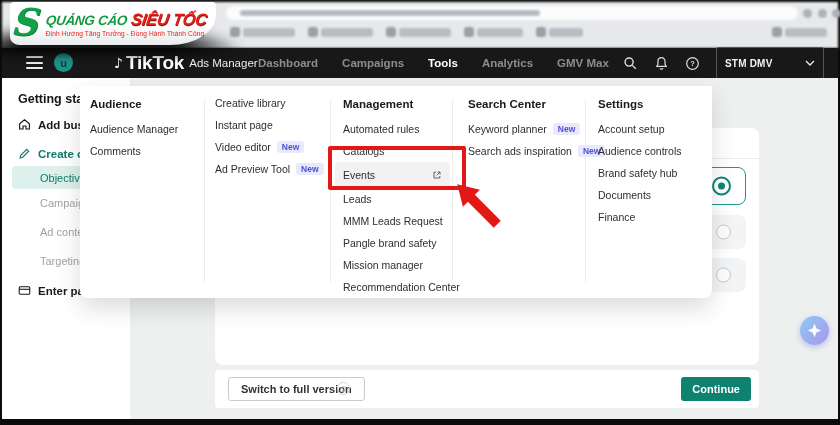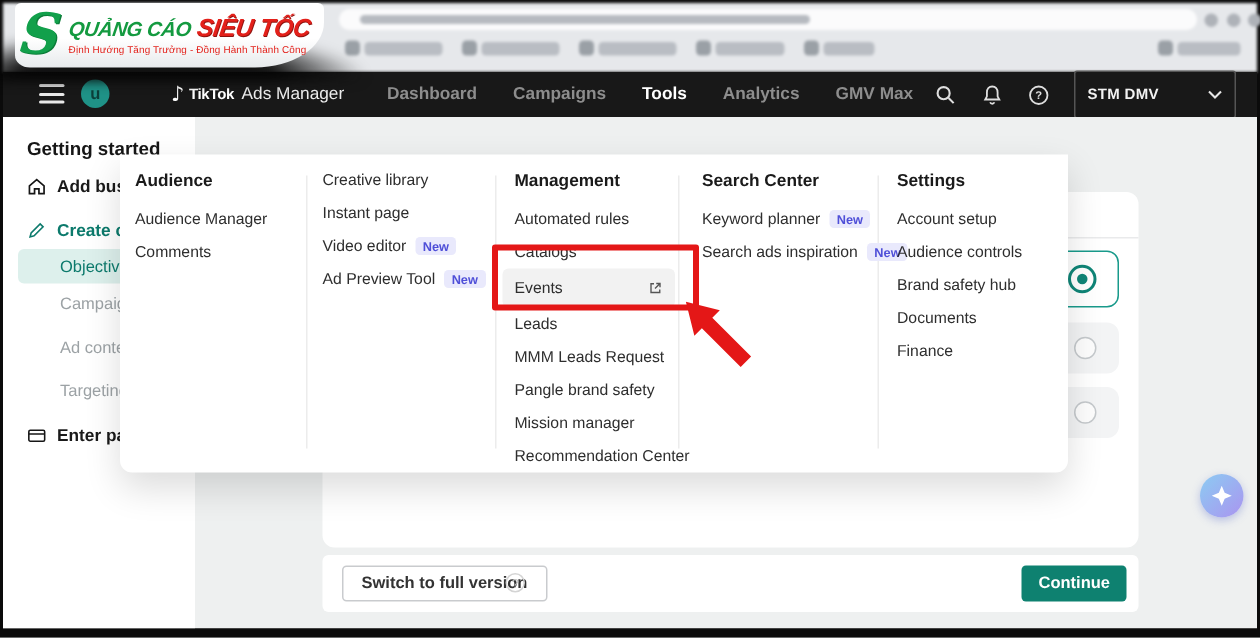--- a/index.html
+++ b/index.html
@@ -31,21 +31,21 @@
   .wm-red{color:#e3201a;font-size:16.5px;letter-spacing:-0.3px;text-shadow:0.5px 0.5px 0 #8c120e;}
   .wm-tag{color:#e3201a;font-size:6.6px;margin-top:1px;letter-spacing:0.1px;}
   
   .nav{position:absolute;left:2px;top:48px;width:836px;height:30px;background:#181818;display:flex;align-items:center;}
   .burger{position:absolute;left:24px;top:8px;width:17px;height:13px;display:flex;flex-direction:column;justify-content:space-between;cursor:pointer;}
   .burger span{display:block;height:2px;background:#e9e9e9;border-radius:1px;}
   .avatar{position:absolute;left:52px;top:5px;width:19px;height:19px;border-radius:50%;background:#1f9287;
           color:#0b3f3a;font-size:11px;font-weight:bold;display:flex;align-items:center;justify-content:center;}
   .brand{position:absolute;left:112px;top:0;height:30px;display:flex;align-items:center;gap:3px;}
   .note{color:#fff;font-size:14px;font-family:"DejaVu Sans",sans-serif;}
-  .brand-name{color:#fff;font-weight:bold;font-size:10px;letter-spacing:-0.2px;}
+  .brand-name{color:#fff;font-weight:bold;font-size:19px;letter-spacing:-0.2px;}
   .brand-suffix{color:#ececec;font-weight:normal;font-size:11.5px;margin-left:2px;}
   .nav-items{position:absolute;left:256px;top:0;height:30px;display:flex;align-items:center;gap:24px;}
   .nav-item{color:#8d8d8d;font-size:11.5px;font-weight:bold;cursor:pointer;white-space:nowrap;}
   .nav-item.active{color:#ffffff;}
   .nav-right{position:absolute;right:14px;top:0;height:30px;display:flex;align-items:center;gap:16px;}
   .nico{width:15px;height:15px;}
   .acct{display:flex;align-items:center;justify-content:space-between;width:108px;height:32px;
         border:1px solid #555;border-radius:2px;padding:0 8px;box-sizing:border-box;cursor:pointer;}
   .acct-label{color:#f2f2f2;font-size:10px;font-weight:bold;letter-spacing:0.2px;}
   
@@ -75,21 +75,21 @@
   .switch-btn{position:absolute;left:13px;top:7px;height:24px;padding:0 12px;background:#fff;border:1px solid #c9cbce;
               border-radius:3px;font-size:11px;font-weight:bold;color:#333;display:flex;align-items:center;cursor:pointer;}
   .qmark{position:absolute;left:122px;top:12px;width:13px;height:13px;border-radius:50%;border:1px solid #d4d4d4;
          color:#c2c2c2;font-size:8.5px;display:flex;align-items:center;justify-content:center;box-sizing:border-box;}
   .continue-btn{position:absolute;right:8px;top:7px;height:24px;padding:0 11px;background:#0e8170;border:none;
                 border-radius:3px;color:#fff;font-size:11px;font-weight:bold;display:flex;align-items:center;cursor:pointer;}
   .fab{position:absolute;left:798px;top:238px;width:29px;height:29px;border-radius:50%;
        background:linear-gradient(135deg,#8fc6f2 10%,#a79af0 90%);display:flex;align-items:center;justify-content:center;
        box-shadow:0 2px 6px rgba(80,100,200,.35);cursor:pointer;}
   
-  .menu{position:absolute;left:78px;top:25px;width:632px;height:212px;background:#fff;border-radius:0 0 8px 8px;
+  .menu{position:absolute;left:78px;top:8px;width:632px;height:212px;background:#fff;border-radius:0 0 8px 8px;
         box-shadow:0 10px 24px rgba(0,0,0,.14);z-index:20;}
   .vline{position:absolute;top:14px;bottom:16px;width:1px;background:#ececec;}
   .mcol{position:absolute;top:6px;}
   .mhead{height:24px;line-height:24px;font-size:11.5px;font-weight:bold;color:#1a1a1a;margin-bottom:2px;white-space:nowrap;}
   .mi{height:22px;display:flex;align-items:center;font-size:10.5px;color:#2e2e2e;cursor:pointer;white-space:nowrap;}
   .mi-events{height:26px;background:#f2f2f2;border-radius:4px;width:115px;margin-left:-8px;
              padding:0 8px;box-sizing:border-box;display:flex;align-items:center;justify-content:space-between;}
   .badge{display:inline-block;margin-left:6px;background:#e9e9fc;color:#4f4fd8;font-size:8.5px;font-weight:bold;
          padding:1.5px 5px;border-radius:3px;line-height:1;}
   .redbox{position:absolute;left:248px;top:60px;width:130px;height:36px;border:4px solid #e41717;border-radius:2px;z-index:25;pointer-events:none;}

